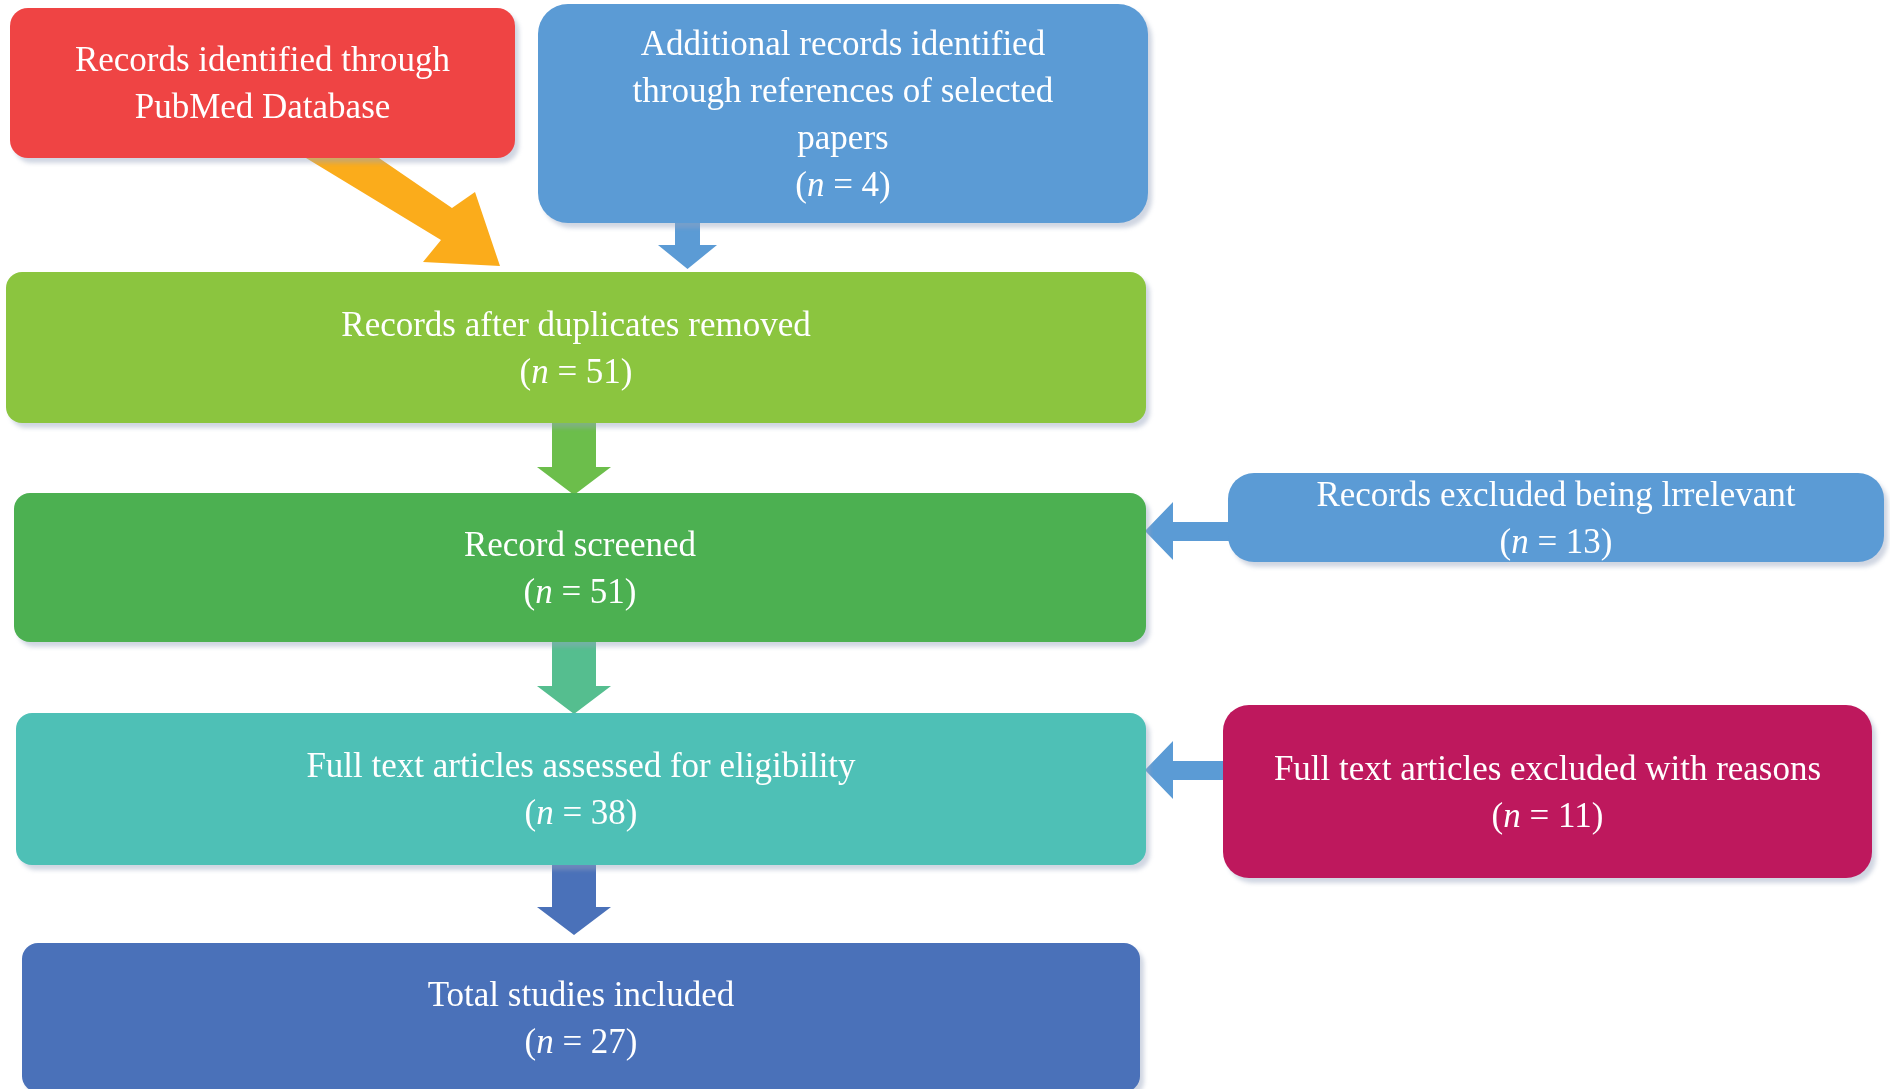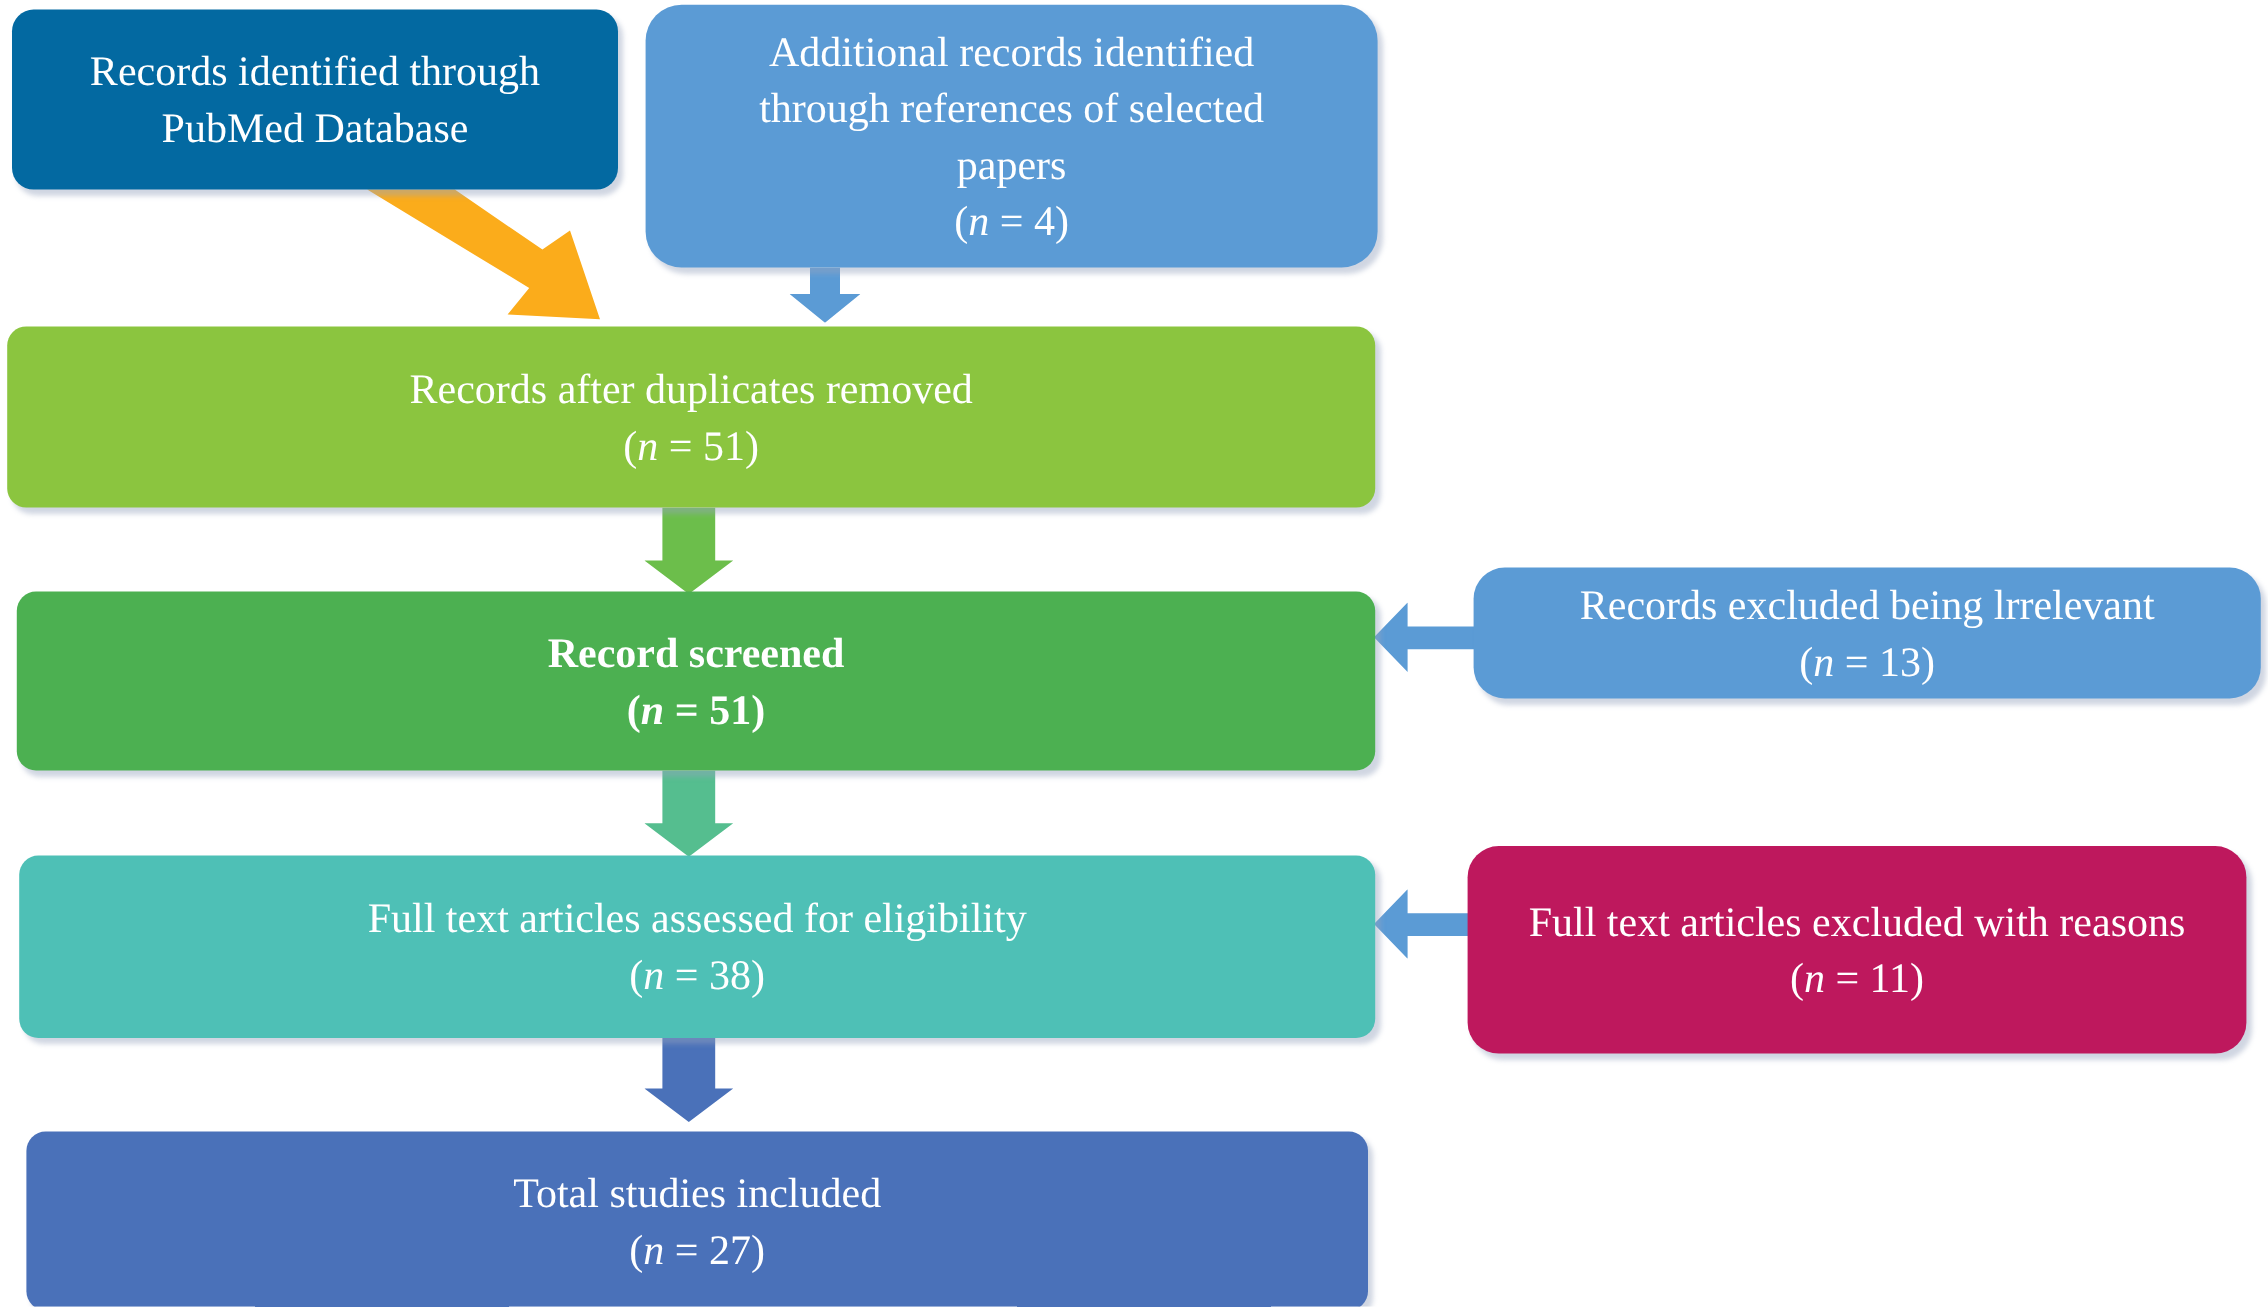--- a/index.html
+++ b/index.html
@@ -48,40 +48,40 @@
   </svg>
 
   <svg class="arr" style="left:1145px;top:502px" width="95" height="58">
     <polygon points="95,20 28,20 28,0 0,29 28,58 28,39 95,39" fill="#5B9BD5"></polygon>
   </svg>
 
   <svg class="arr" style="left:1145px;top:741px" width="95" height="58">
     <polygon points="95,20 28,20 28,0 0,29 28,58 28,39 95,39" fill="#5B9BD5"></polygon>
   </svg>
 
-  <div class="box" style="left: 10px; top: 8px; width: 505px; height: 150px; border-radius: 18px; padding: 0px 18px; background-color: #0369a1;">
+  <div class="box" style="left: 10px; top: 8px; width: 505px; height: 150px; border-radius: 18px; padding: 0px 18px; background-color: #ef4444;">
     <div class="title">Records identified through PubMed Database</div>
   </div>
 
   <div class="box" style="left: 538px; top: 4px; width: 610px; height: 219px; border-radius: 30px; padding: 0px 52px; background-color: rgb(91, 155, 213);">
     <div class="title">Additional records identified through references of selected papers</div>
     <div class="count">(<i>n</i> = 4)</div>
   </div>
 
   <div class="box" style="left: 6px; top: 272px; width: 1140px; height: 151px; border-radius: 16px; padding: 0px 20px; background-color: rgb(139, 197, 63);">
     <div class="title">Records after duplicates removed</div>
     <div class="count">(<i>n</i> = 51)</div>
   </div>
 
-  <div class="box" style="left: 14px; top: 493px; width: 1132px; height: 149px; border-radius: 16px; padding: 0px 20px; background-color: rgb(76, 176, 81); font-weight: bold;">
+  <div class="box" style="left: 14px; top: 493px; width: 1132px; height: 149px; border-radius: 16px; padding: 0px 20px; background-color: rgb(76, 176, 81);">
     <div class="title">Record screened</div>
     <div class="count">(<i>n</i> = 51)</div>
   </div>
 
-  <div class="box" style="left: 1228px; top: 473px; width: 656px; height: 109px; border-radius: 26px; padding: 0px 26px; background-color: rgb(91, 155, 213);">
+  <div class="box" style="left: 1228px; top: 473px; width: 656px; height: 89px; border-radius: 26px; padding: 0px 26px; background-color: rgb(91, 155, 213);">
     <div class="title">Records excluded being lrrelevant</div>
     <div class="count">(<i>n</i> = 13)</div>
   </div>
 
   <div class="box" style="left: 16px; top: 713px; width: 1130px; height: 152px; border-radius: 16px; padding: 0px 20px; background-color: rgb(78, 192, 182); align-items: center;">
     <div class="title">Full text articles assessed for eligibility</div>
     <div class="count">(<i>n</i> = 38)</div>
   </div>
 
   <div class="box" style="left: 1223px; top: 705px; width: 649px; height: 173px; border-radius: 26px; padding: 0px 46px; background-color: #be185d;">

